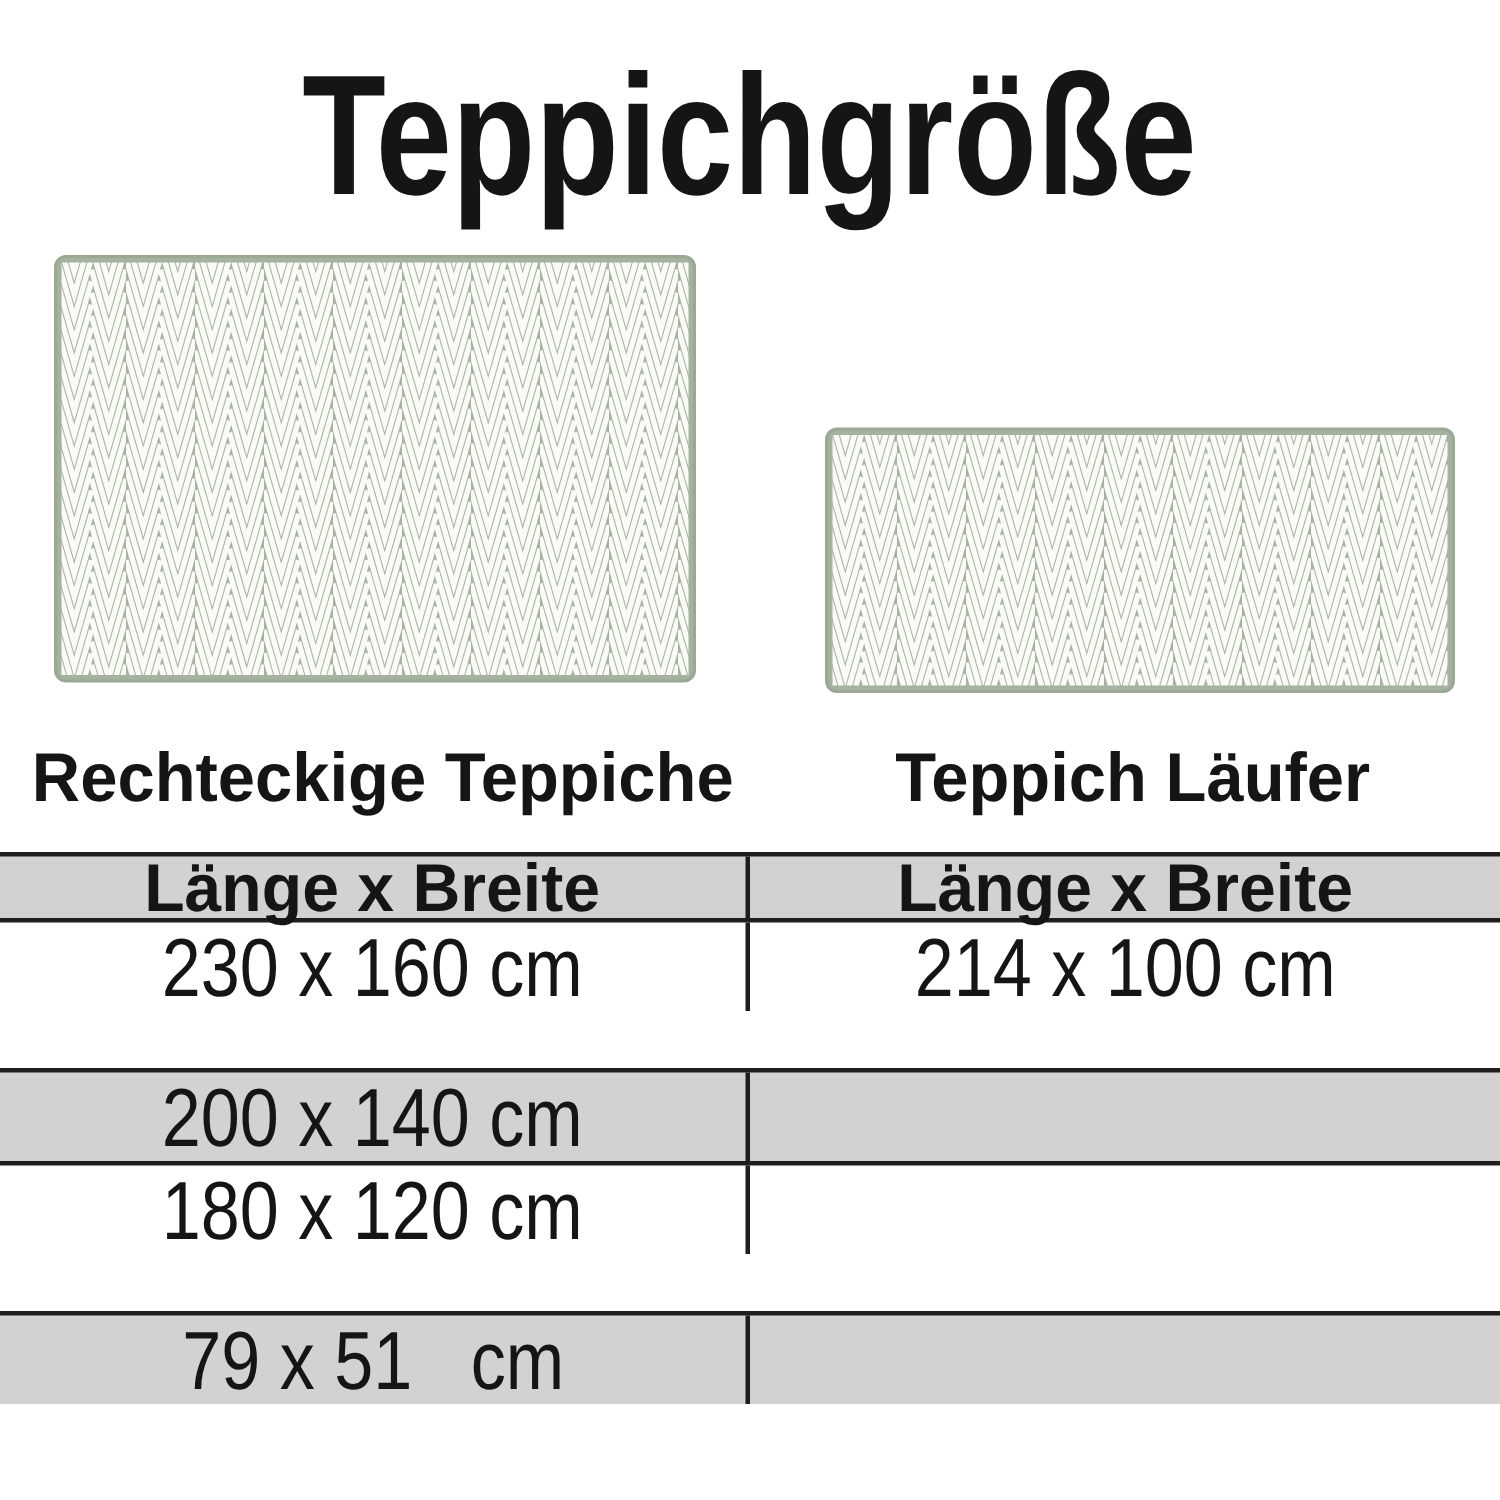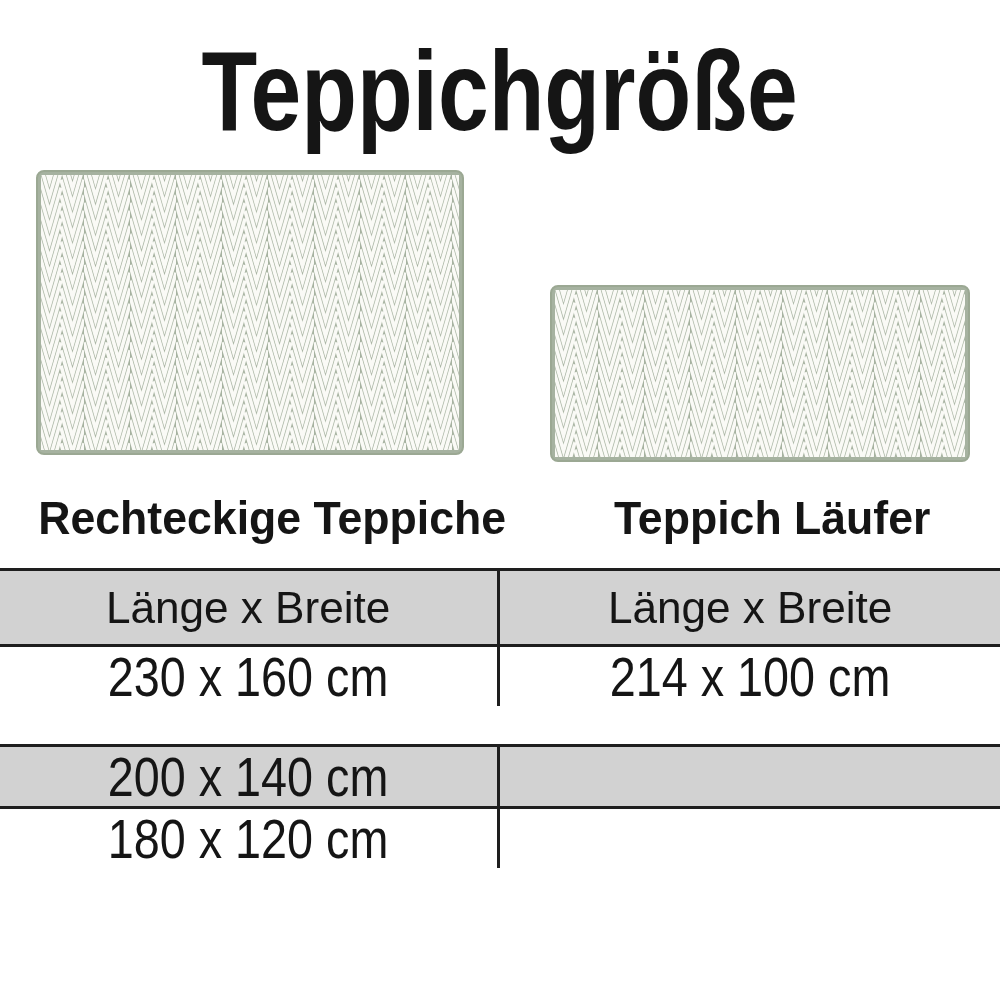--- a/index.html
+++ b/index.html
@@ -26,31 +26,31 @@
     background:var(--rug-green,#a6b2a0);
     border:2px solid var(--rug-edge,#9ba893);
     border-radius:8px;overflow:hidden;line-height:0;
   }
   .rug-left{left:36px;top:170px;width:424px;height:281px;}
   .rug-right{left:550px;top:285px;width:416px;height:173px;}
 
   .rug-label{
     position:absolute;top:488px;height:60px;
     display:flex;align-items:center;justify-content:center;
-    font-size:46px;font-weight:700;margin-left:17px;
+    font-size:46px;font-weight:700;
   }
   .label-left{left:0;width:510px;}
   .label-right{left:510px;width:490px;}
 
   .size-table{position:absolute;left:0;top:568px;width:1000px;height:432px;}
   .trow{
     display:flex;width:1000px;box-sizing:border-box;
     border-top:3px solid var(--border-dark,#1e1e1e);
   }
-  .thead{height:76px;background:var(--row-gray,#d2d2d2);font-weight:400;font-size:45px;}
+  .thead{height:44px;background:var(--row-gray,#d2d2d2);font-weight:700;font-size:45px;}
   .drow{height:62px;font-size:55px;font-weight:400;}
   .row-gray{background:var(--row-gray,#d2d2d2);margin-top:38px;}
   .row-white{background:var(--row-white,#ffffff);}
   .cell{
     box-sizing:border-box;display:flex;align-items:center;justify-content:center;
     white-space:pre;
   }
   .cell-left{width:500px;border-right:3px solid var(--border-dark,#1e1e1e);}
   .cell-right{width:500px;}
 </style>
@@ -136,13 +136,17 @@
     <div class="cell cell-left"><span class="sq sq-cell">200 x 140 cm</span></div>
   </div>
 
   <div class="trow drow row-white">
     <div class="cell cell-left"><span class="sq sq-cell">180 x 120 cm</span></div>
     <div class="cell cell-right"><span class="sq sq-cell"></span></div>
   </div>
 
 
 
+  <div class="trow drow row-gray">
+    <div class="cell cell-left"><span class="sq sq-cell">79 x 51   cm</span></div>
+    <div class="cell cell-right"><span class="sq sq-cell"></span></div>
+  </div>
 </div>
 
 </body></html>

